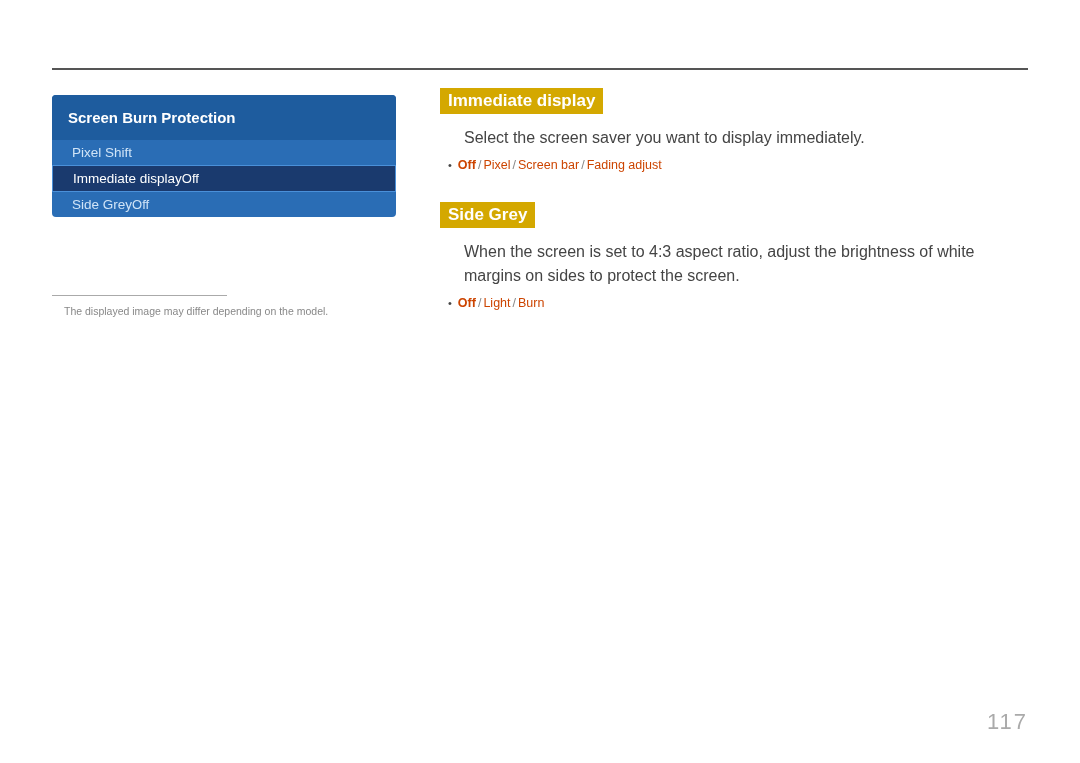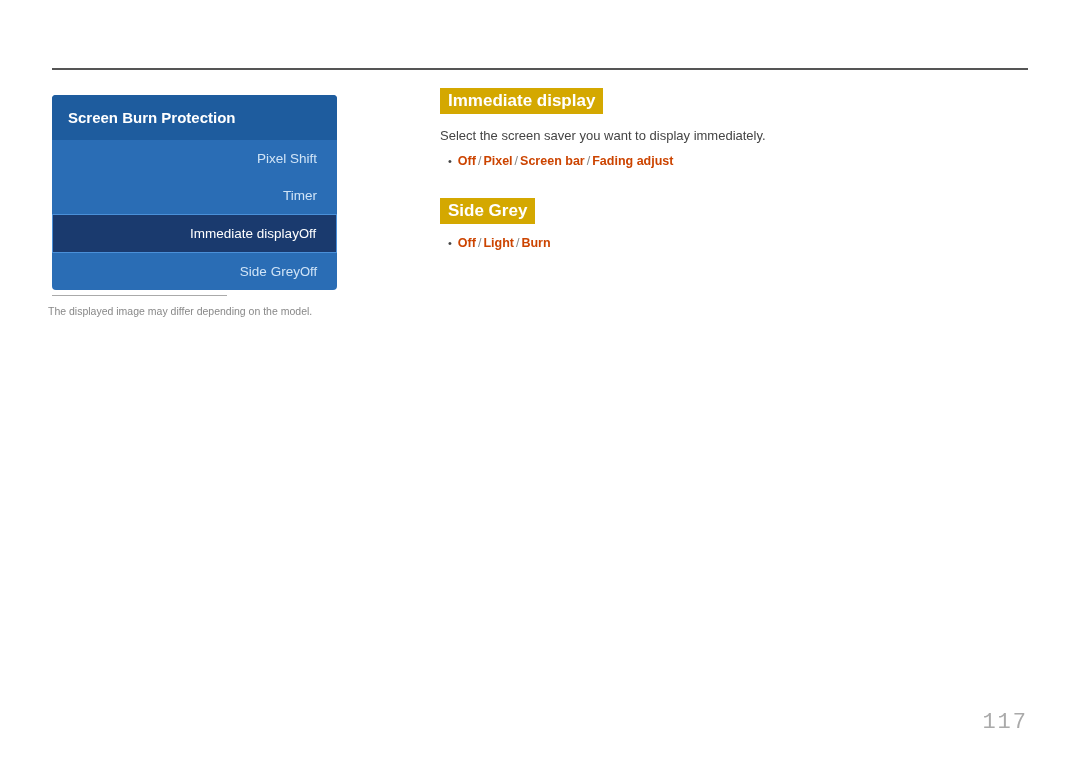--- a/index.html
+++ b/index.html
@@ -23,44 +23,44 @@
       left: 52px;
       right: 52px;
       height: 2px;
       background: #555;
     }
 
     .left-panel {
       position: absolute;
       top: 95px;
       left: 52px;
-      width: 285px;
+      width: 344px;
     }
 
     .menu-box {
       background: #2a6db5;
       border-radius: 4px;
       overflow: hidden;
     }
 
     .menu-title {
       color: #ffffff;
       font-size: 15px;
       font-weight: bold;
       padding: 14px 16px;
       background: #1e5c9e;
     }
 
     .menu-item {
       color: #d0e4f7;
       font-size: 13.5px;
-      padding: 11px 20px;
+      padding: 5px 20px;
       cursor: pointer;
       display: flex;
-      justify-content: flex-end;
+      justify-content: flex-start;
       align-items: center;
     }
 
     .menu-item.active {
       background: #1a3a6e;
       color: #ffffff;
       border: 1px solid #4a90d9;
     }
 
     .menu-item-value {
@@ -77,21 +77,21 @@
       top: 295px;
       left: 52px;
       width: 175px;
       height: 1px;
       background: #aaa;
     }
 
     .footnote {
       position: absolute;
       top: 305px;
-      left: 48px;
+      left: 64px;
       font-size: 10.5px;
       color: #888;
     }
 
     .right-panel {
       position: absolute;
       top: 88px;
       left: 440px;
       right: 52px;
     }
@@ -100,24 +100,25 @@
       display: inline-block;
       background: #d4a800;
       color: #ffffff;
       font-size: 17px;
       font-weight: bold;
       padding: 3px 8px;
       margin-bottom: 12px;
     }
 
     .section-desc {
-      font-size: 13px;
+      font-size: 16px;
       color: #444;
       margin-bottom: 8px;
       line-height: 1.5;
+      margin-left: 24px;
     }
 
     .section-options {
       font-size: 12.5px;
       color: #444;
       margin-left: 8px;
       margin-bottom: 30px;
       display: flex;
       align-items: center;
       gap: 0;
@@ -128,55 +129,49 @@
       font-size: 11px;
     }
 
     .opt-highlighted {
       color: #cc4400;
       font-weight: bold;
     }
 
     .opt-normal {
       color: #cc4400;
-      font-weight: bold;
     }
 
     .opt-separator {
       color: #888;
       margin: 0 2px;
     }
 
     .page-number {
       position: absolute;
       bottom: 28px;
       right: 52px;
       font-size: 22px;
       color: #aaa;
       font-weight: 300;
       letter-spacing: 2px;
-      font-family: Liberation Mono, monospace;
     }
   </style>
 </head>
 <body>
 
 <div class="top-line"></div>
 
 <div class="left-panel">
   <div class="menu-box">
     <div class="menu-title">Screen Burn Protection</div>
     <div class="menu-item">
       <span>Pixel Shift</span>
       <span class="menu-item-value"></span>
     </div>
-    <div class="menu-item">
-      <span>Timer</span>
-      <span class="menu-item-value"></span>
-    </div>
     <div class="menu-item active">
       <span>Immediate display</span>
       <span class="menu-item-value">Off</span>
     </div>
     <div class="menu-item">
       <span>Side Grey</span>
       <span class="menu-item-value">Off</span>
     </div>
   </div>
 </div>
@@ -198,20 +193,21 @@
       <span class="opt-normal">Pixel</span>
       <span class="opt-separator"> / </span>
       <span class="opt-normal">Screen bar</span>
       <span class="opt-separator"> / </span>
       <span class="opt-normal">Fading adjust</span>
     </div>
   </div>
 
   <div>
     <div class="section-heading">Side Grey</div>
+    <div class="section-desc">When the screen is set to 4:3 aspect ratio, adjust the brightness of white margins on sides to protect the screen.</div>
     <div class="section-options">
       <span class="bullet">•</span>
       <span class="opt-highlighted">Off</span>
       <span class="opt-separator"> / </span>
       <span class="opt-normal">Light</span>
       <span class="opt-separator"> / </span>
       <span class="opt-normal">Burn</span>
     </div>
   </div>
 

